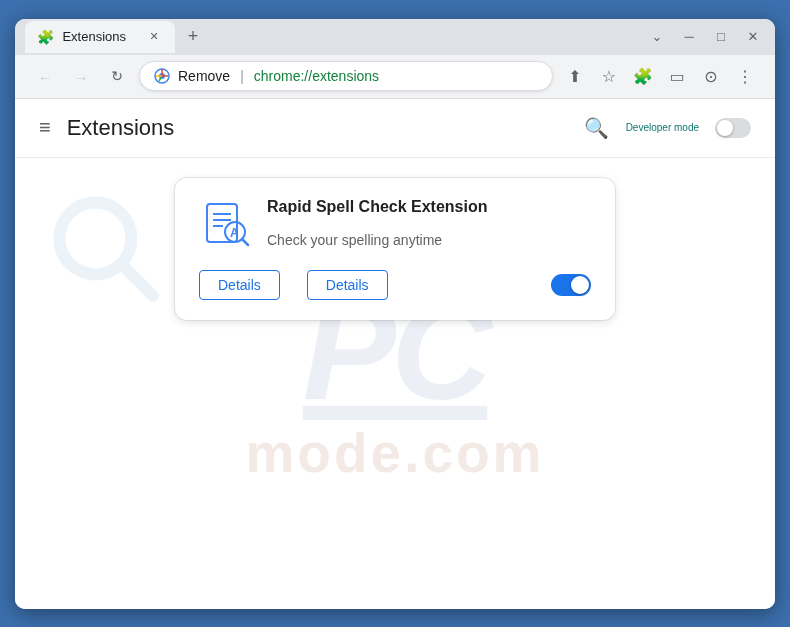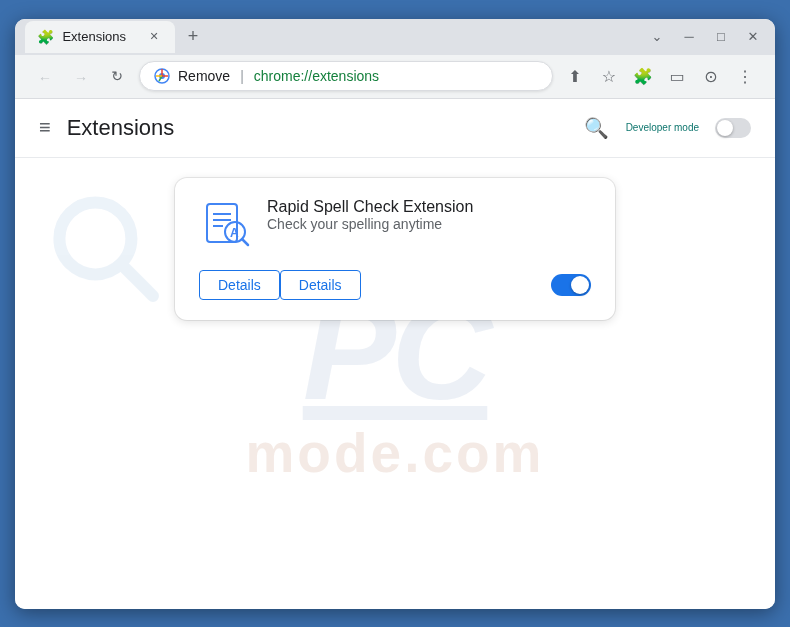--- a/index.html
+++ b/index.html
@@ -281,36 +281,36 @@
     .extension-icon {
       width: 52px;
       height: 52px;
       flex-shrink: 0;
     }
     .extension-info {
       flex: 1;
     }
     .extension-name {
       font-size: 16px;
-      font-weight: 400;
+      font-weight: 700;
       color: #202124;
-      margin-bottom: 0;
+      margin-bottom: 16px;
     }
     .extension-desc {
       font-size: 14px;
       color: #5f6368;
     }
     .extension-actions {
       display: flex;
       align-items: center;
       justify-content: space-between;
     }
     .action-buttons {
       display: flex;
-      gap: 0;
+      gap: 27px;
     }
     .action-btn {
       padding: 6px 18px;
       border: 1px solid #1a73e8;
       border-radius: 4px;
       background: #fff;
       color: #1a73e8;
       font-size: 14px;
       font-weight: 500;
       cursor: pointer;

